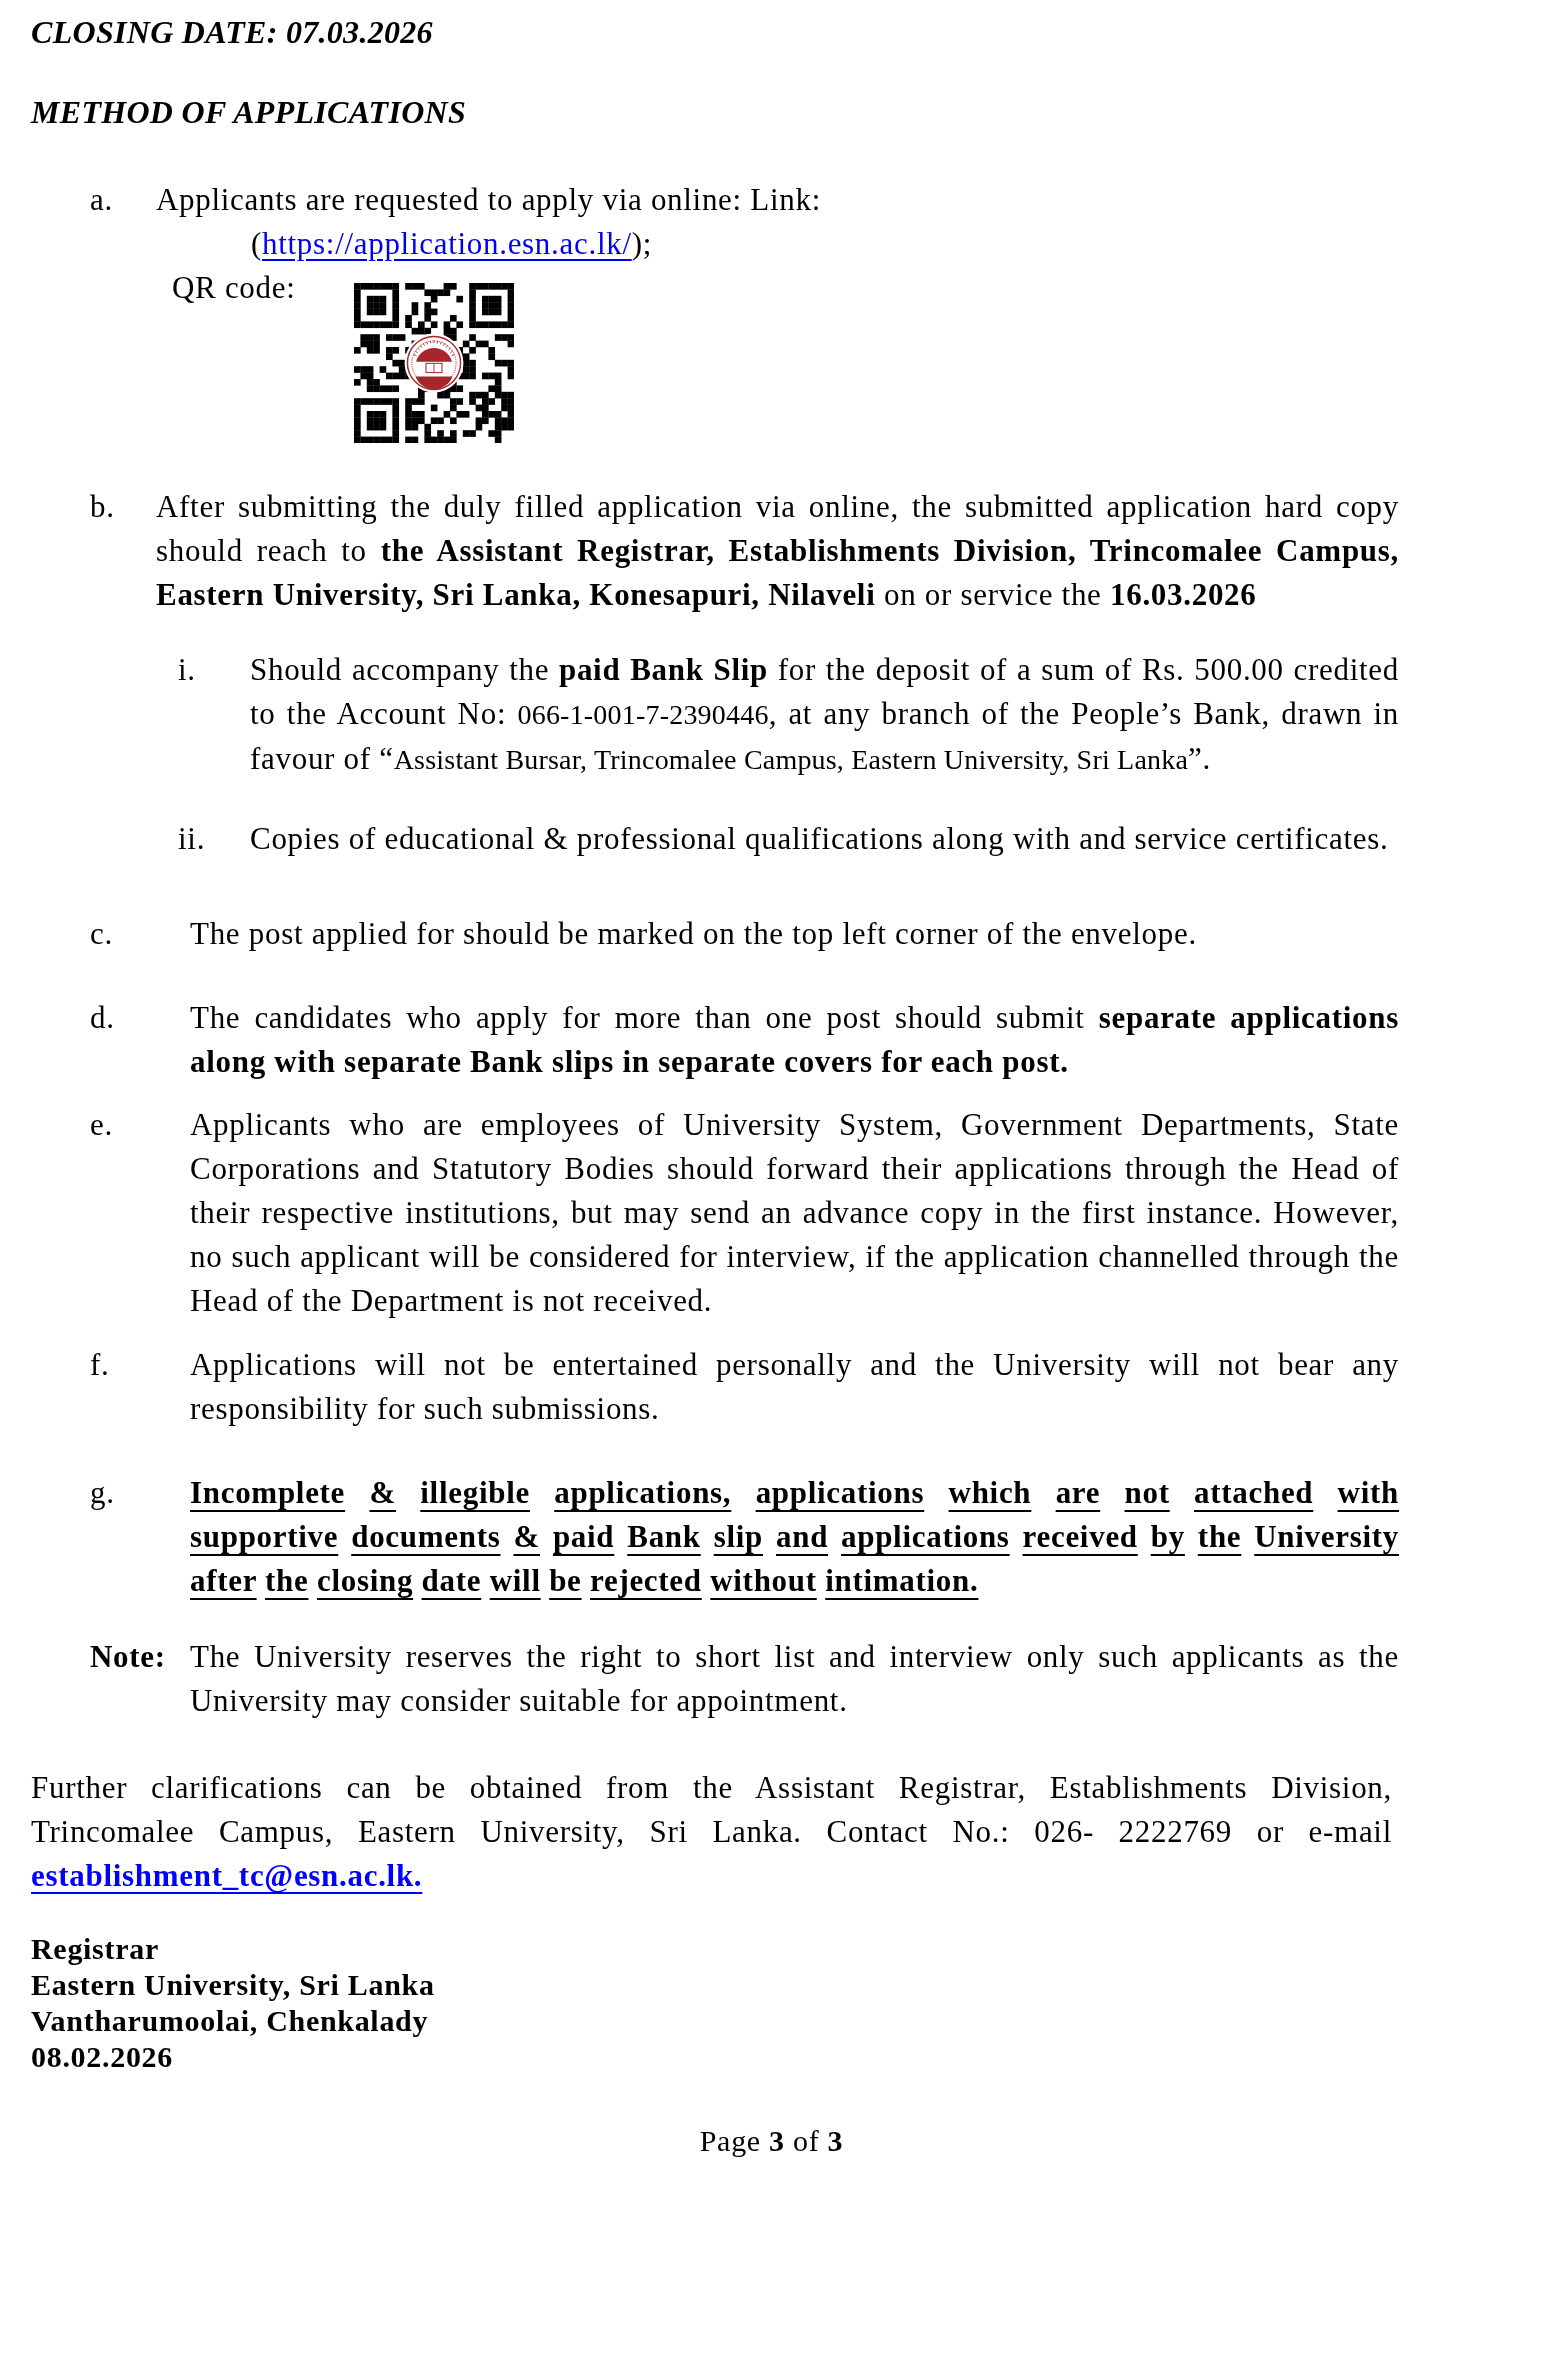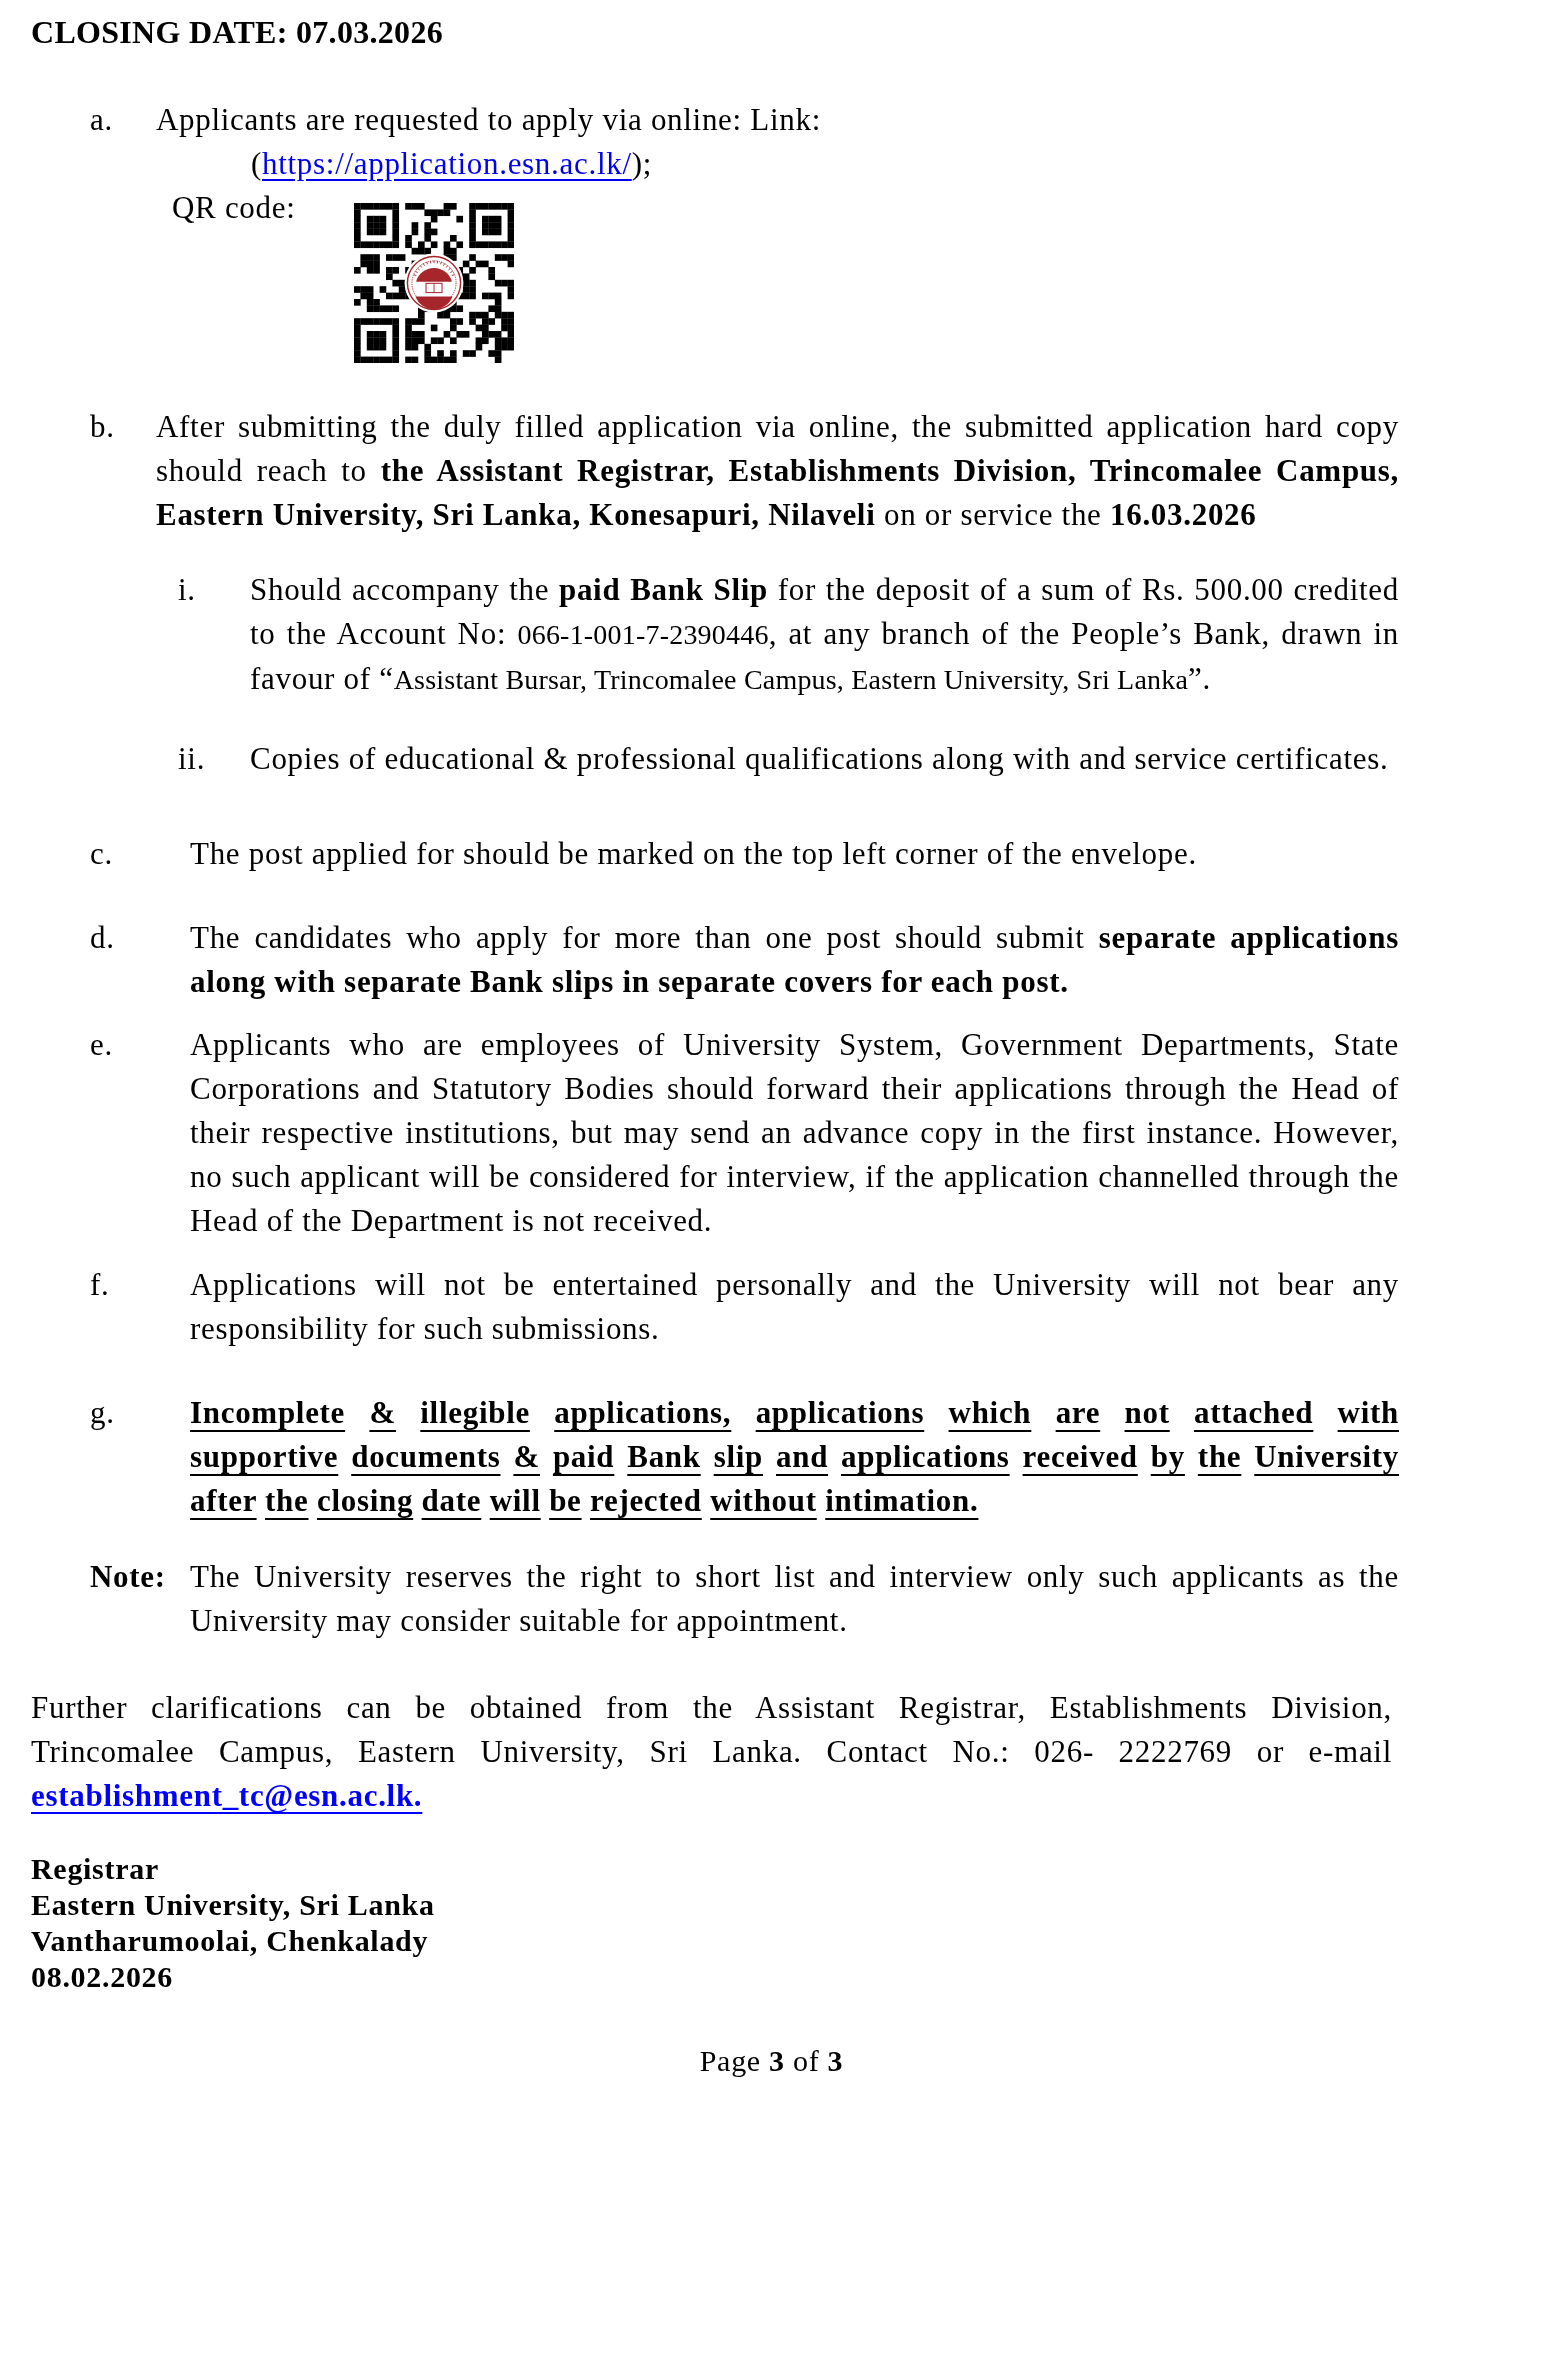--- a/index.html
+++ b/index.html
@@ -4,21 +4,21 @@
 <style>
   html,body{margin:0;padding:0;background:#ffffff;}
   .page{
     position:relative;
     width:1543px;height:2375px;
     background:#ffffff;color:#000000;
     font-family:"Liberation Serif", serif;
     font-size:31px;line-height:44px;letter-spacing:0.7px;
     overflow:hidden;box-sizing:border-box;padding-top:13px;
   }
-  .heading{font-weight:700;font-size:32px;line-height:39px;margin:0 0 0 31px;letter-spacing:0.3px;}
+  .heading{font-weight:700;font-size:32px;line-height:39px;margin:0 0 0 31px;letter-spacing:0.3px;font-style:italic;}
   #method-heading{margin-top:41px;}
 
   .item{display:flex;margin-left:90px;margin-right:144px;}
   .item>.lbl{flex:0 0 66px;}
   .item.wide>.lbl{flex:0 0 100px;}
   .item>.txt{flex:1;}
   .just{text-align:justify;}
 
   .sub{display:flex;margin-left:178px;margin-right:144px;}
   .sub>.lbl{flex:0 0 72px;}
@@ -53,20 +53,21 @@
   .sig{margin:33px 0 0 31px;font-weight:700;font-size:30px;line-height:36px;}
   .pfoot{margin-top:44px;text-align:center;font-size:30px;}
 </style>
 </head>
 <body>
 
 <div class="page">
 
   <div class="heading">CLOSING DATE: 07.03.2026</div>
 
+  <div class="heading" id="method-heading">METHOD OF APPLICATIONS</div>
 
   <div class="item" id="item-a">
     <div class="lbl">a.</div>
     <div class="txt">
       <div>Applicants are requested to apply via online: Link:</div>
       <div class="link-line"><span>(</span><a href="#" class="link">https://application.esn.ac.lk/</a><span>);</span></div>
       <div class="qr-row">
         <div>QR code:</div>
         <div class="qr-box">
           <svg id="qr-svg" viewBox="0 0 25 25" xmlns="http://www.w3.org/2000/svg">

